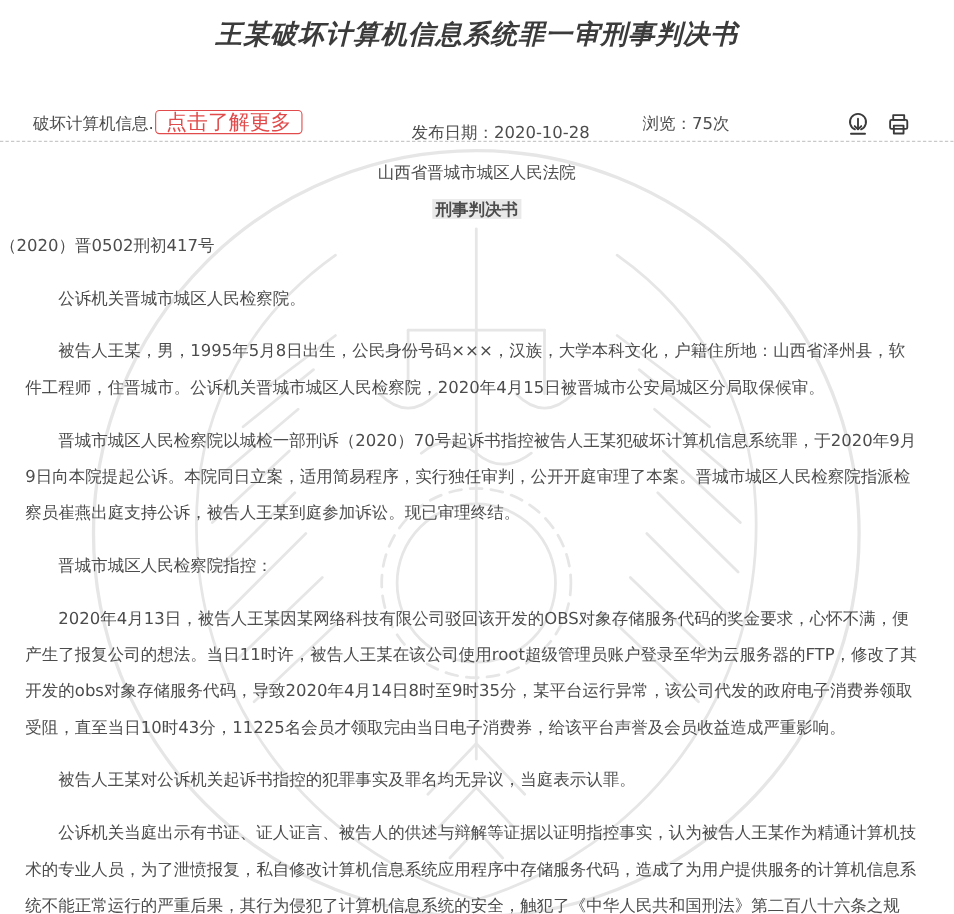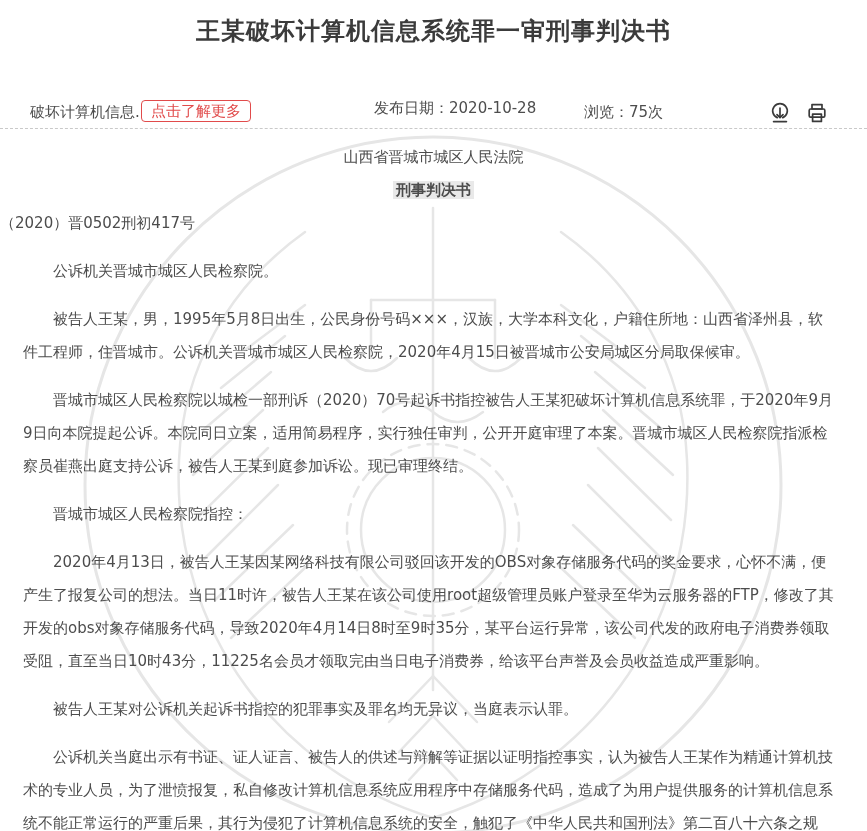--- a/index.html
+++ b/index.html
@@ -4,36 +4,36 @@
 <style>
   html,body{margin:0;padding:0;}
   body{
     width:867px;height:831px;position:relative;overflow:hidden;
     background:#ffffff;
     font-family:"DejaVu Sans","Liberation Sans",sans-serif;
   }
   
   .page-title{
     margin:0;padding-top:15px;text-align:center;
-    font-size:24px;font-weight:700;color:#3b3b3b;letter-spacing:1px;
+    font-size:24px;font-weight:700;color:#3b3b3b;letter-spacing:1px;font-style:italic;
   }
   
   .meta-bar{
     position:absolute;top:96px;left:0;width:867px;height:32px;
     border-bottom:1px dashed #c9c9c9;
     font-size:15px;color:#4d4d4d;z-index:2;background:transparent;
   }
   .kw{position:absolute;left:30px;top:7px;white-space:nowrap;}
   .more-btn{
     position:absolute;left:141px;top:4px;
-    font-size:15px;color:#e14b4b;border:1px solid #e14b4b;border-radius:4px;
+    font-size:19px;color:#e14b4b;border:1px solid #e14b4b;border-radius:4px;
     background:#fff;padding:2px 9px;cursor:pointer;line-height:16px;
     font-family:"DejaVu Sans","Liberation Sans",sans-serif;
   }
-  .pub{position:absolute;left:374px;top:3px;white-space:nowrap;text-align:center;}
+  .pub{position:absolute;left:374px;top:15px;white-space:nowrap;text-align:center;}
   .views{position:absolute;left:584px;top:7px;white-space:nowrap;}
   .icon-btns{position:absolute;right:38px;top:5px;display:flex;gap:13px;}
   .icon-btn{width:24px;height:24px;background:none;border:none;padding:0;cursor:pointer;display:block;}
   .icon-btn svg{display:block;}
   
   .doc{
     position:absolute;top:129px;left:0;width:867px;bottom:0;
     padding-top:12px;
     font-size:15px;line-height:33px;color:#4c4c4c;z-index:1;
   }

